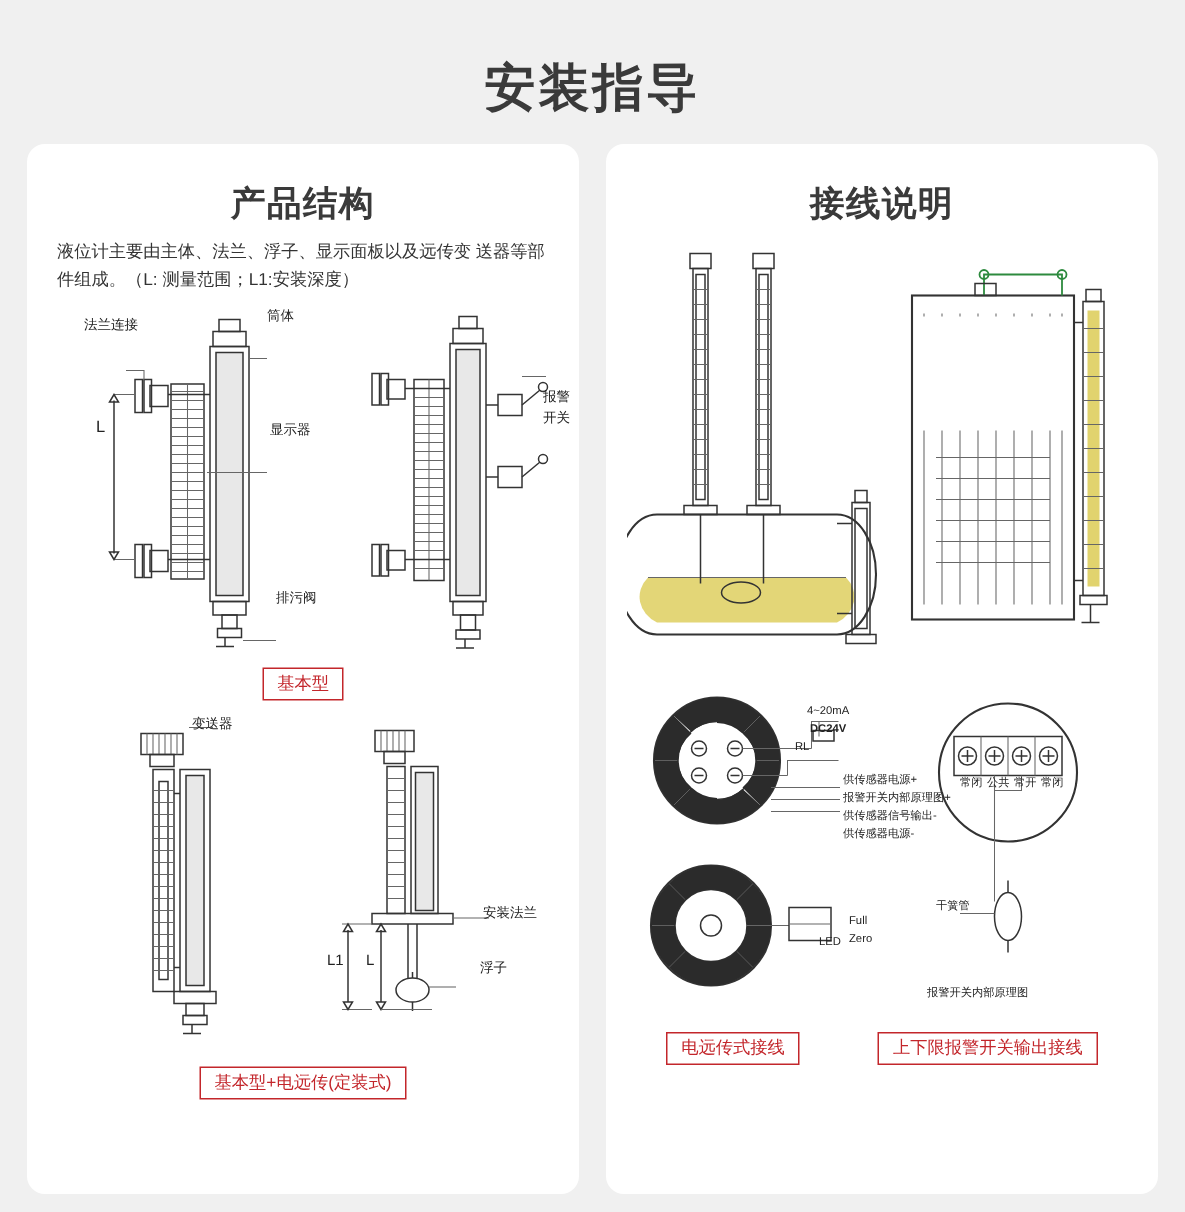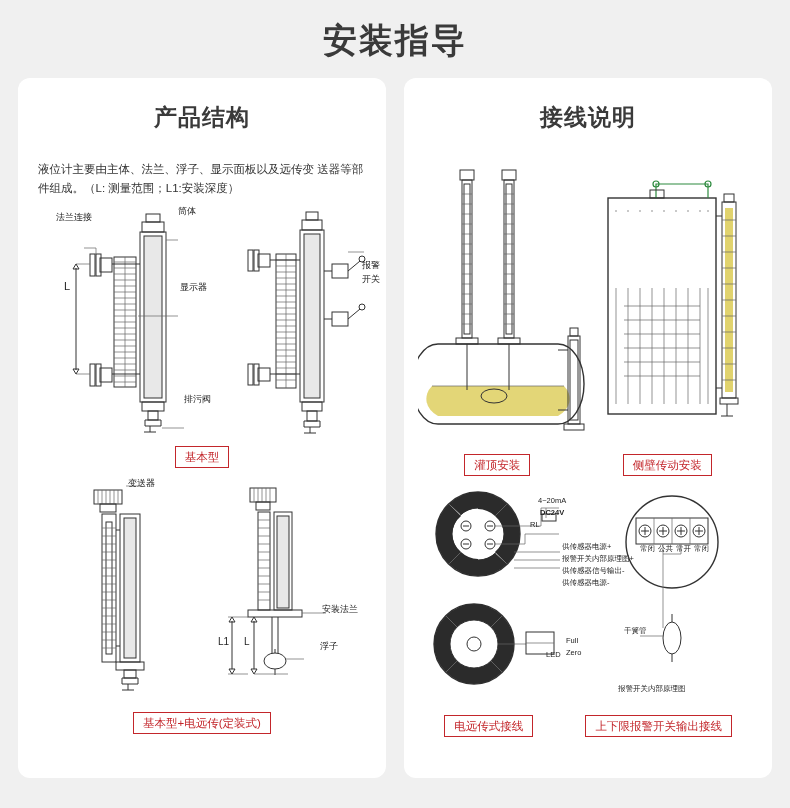--- a/index.html
+++ b/index.html
@@ -20,21 +20,21 @@
     height: 808px;
     background: #f0f0f0;
     box-sizing: border-box;
   }
   .main-title {
     text-align: center;
     font-size: 34px;
     font-weight: bold;
     color: #3a3a3a;
     letter-spacing: 2px;
-    padding-top: 18px;
+    padding-top: 36px;
     padding-bottom: 14px;
   }
   .panels {
     display: flex;
     gap: 18px;
     padding: 0 18px;
     box-sizing: border-box;
   }
   .panel {
     background: #ffffff;
@@ -45,21 +45,21 @@
   }
   .panel-left { width: 374px; height: 700px; }
   .panel-right { width: 374px; height: 700px; }
   .panel-title {
     text-align: center;
     font-size: 23px;
     font-weight: bold;
     color: #3a3a3a;
     letter-spacing: 1px;
     margin-top: 8px;
-    margin-bottom: 27px;
+    margin-bottom: 8px;
   }
   .desc {
     font-size: 11.5px;
     line-height: 19px;
     color: #333;
     padding: 0 6px;
     margin-bottom: 4px;
   }
   .caption {
     display: inline-block;
@@ -469,24 +469,20 @@
               <line x1="128" y1="204" x2="142" y2="204"></line>
             <line x1="128" y1="220" x2="142" y2="220"></line>
           </g>
           <path class="st" d="M122 56 h6 M122 228 h6"></path>
           <rect class="st" x="126" y="238" width="18" height="6" fill="#ddd"></rect>
           <path class="st" d="M133 244 v12 M127 256 h12"></path>
           <rect class="st" x="130" y="34" width="10" height="8" fill="#ddd"></rect>
         </svg>
       </div>
 
-      <div class="cap-row">
-        <div class="caption">灌顶安装</div>
-        <div class="caption">侧壁传动安装</div>
-      </div>
 
       <div class="fig" style="height:225px;margin-top:10px;">
 
         <svg width="175" height="220" viewBox="0 0 175 220" style="position:absolute;left:0;top:0;">
 
           <g>
             <circle class="st2" cx="60" cy="48" r="42" fill="#fff"></circle>
             <circle class="st" cx="60" cy="48" r="26" fill="#fff"></circle>
             <g fill="#2b2b2b">
               <path d="M60 6 a42 42 0 0 1 29 12 l-12 12 a26 26 0 0 0 -17 -7 z"></path>

